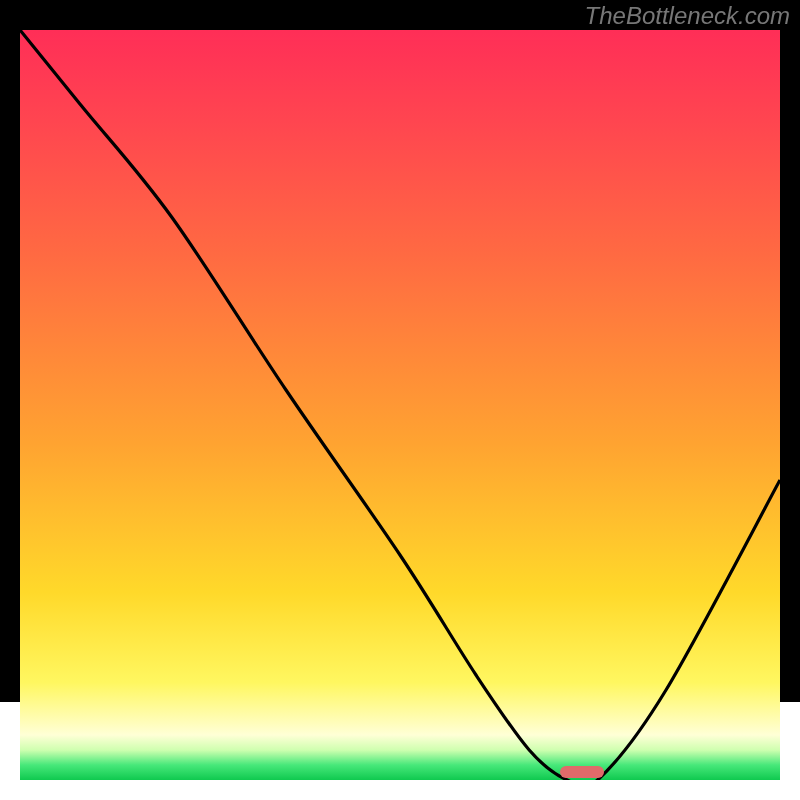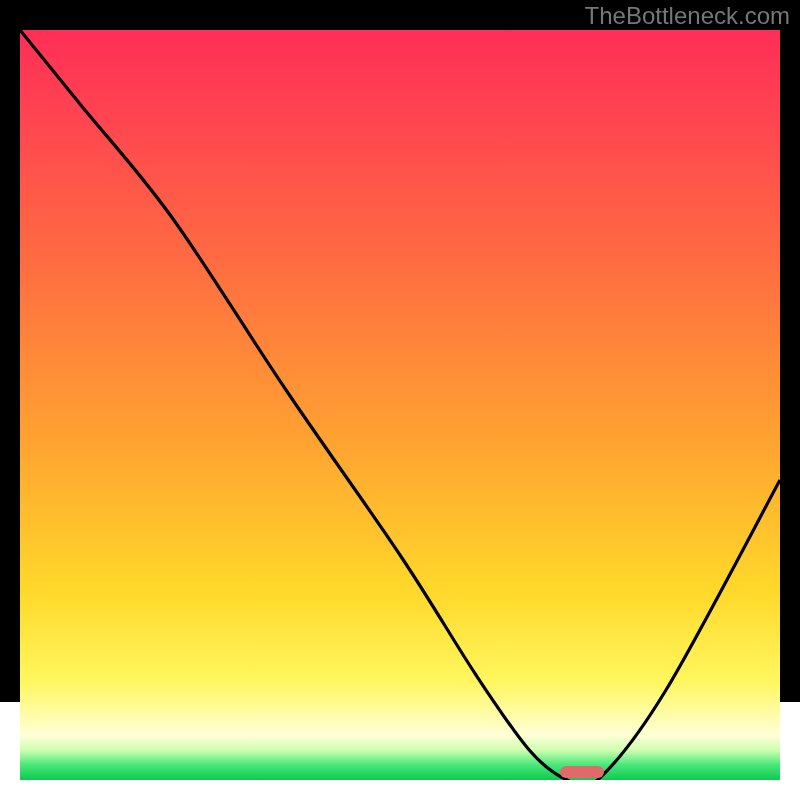--- a/index.html
+++ b/index.html
@@ -8,20 +8,21 @@
     width: 800px;
     height: 800px;
     background: #ffffff;
     overflow: hidden;
   }
   .outer {
     position: relative;
     width: 800px;
     height: 702px;
     background: #000000;
+    font-style: italic;
   }
   .watermark {
     position: absolute;
     top: 2px;
     right: 10px;
     color: #777777;
     font-family: Arial, Helvetica, sans-serif;
     font-size: 24px;
     font-weight: normal;
     letter-spacing: 0;

